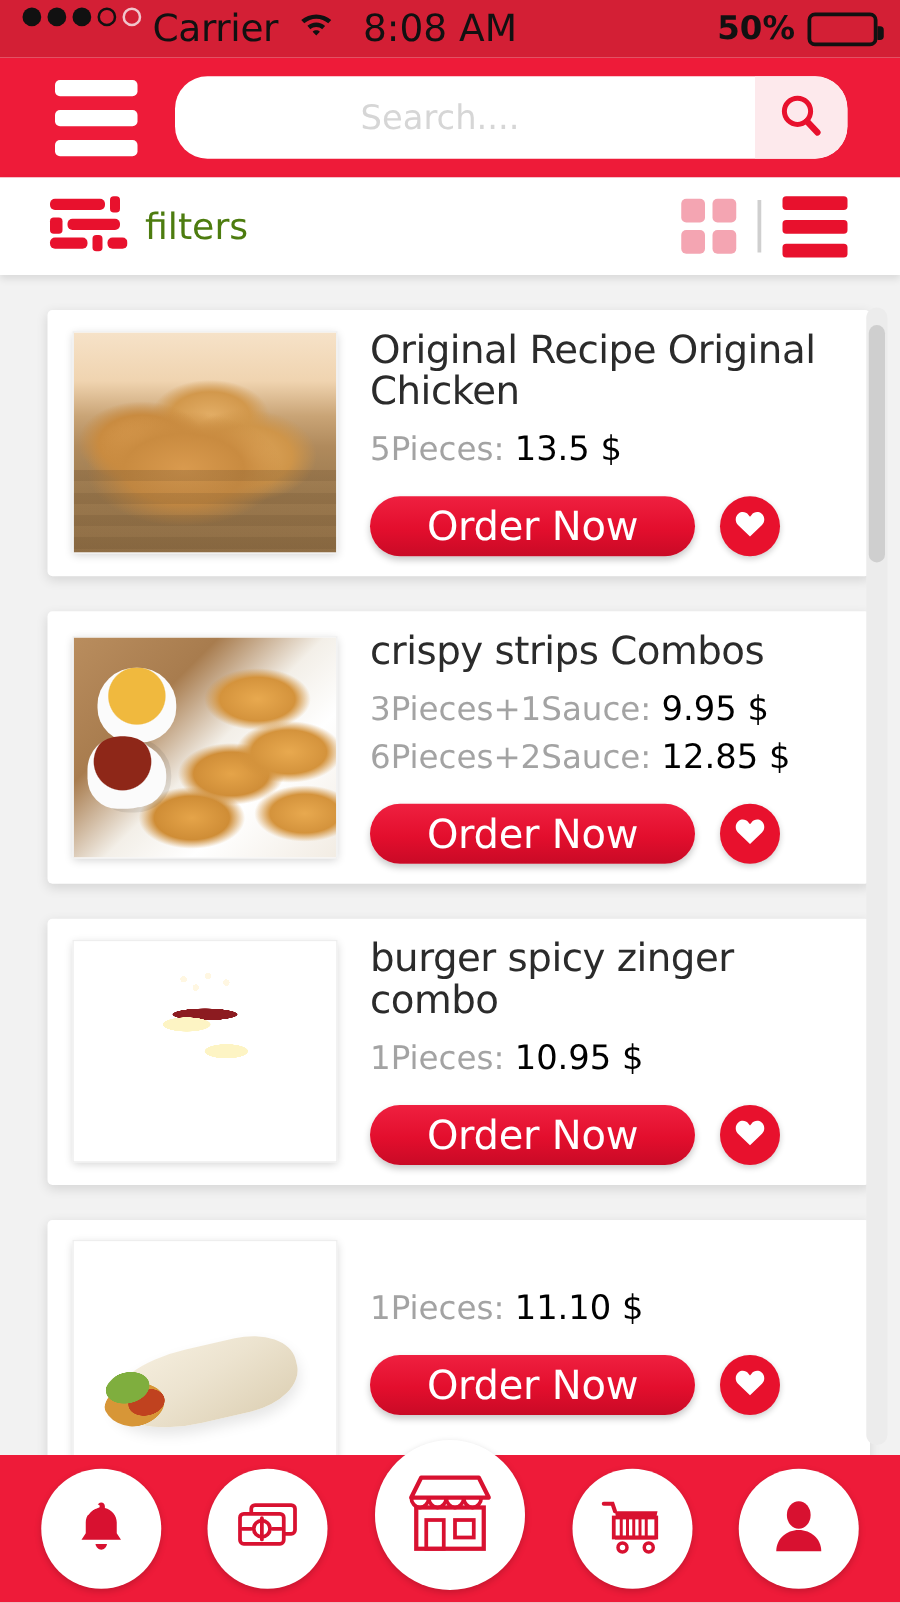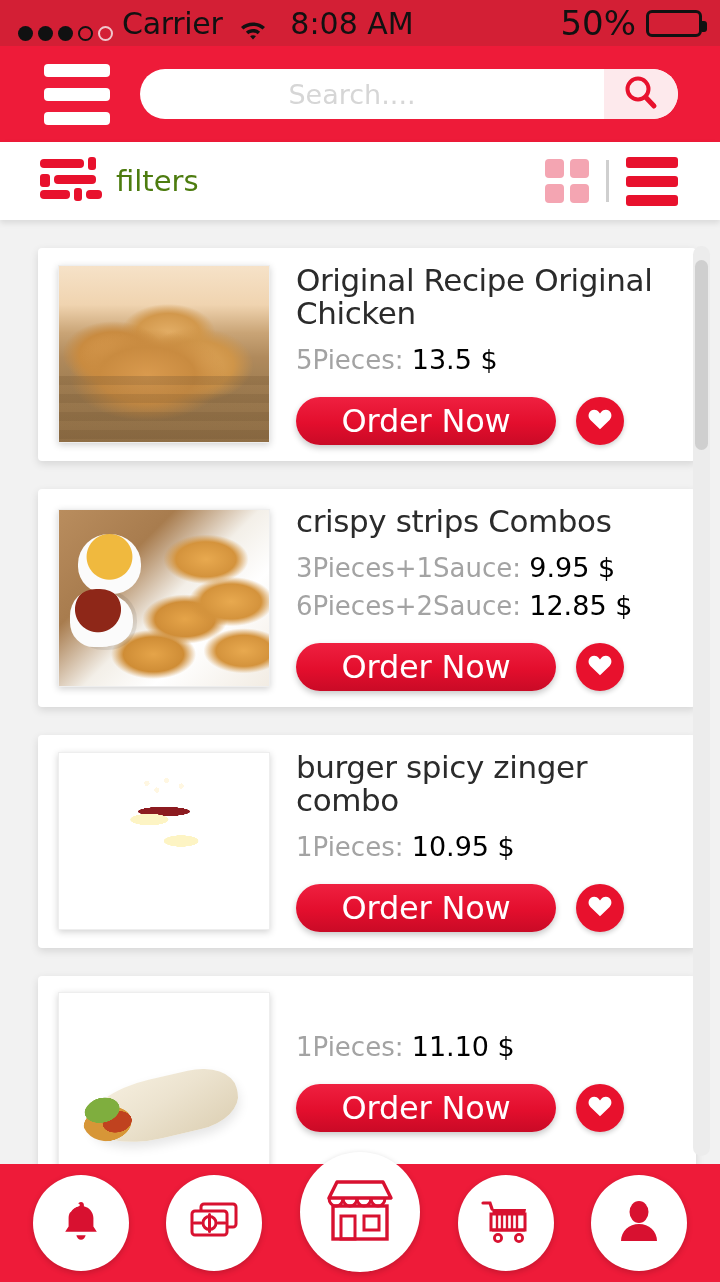--- a/index.html
+++ b/index.html
@@ -17,21 +17,21 @@
   .status-bar {
     height: 46px;
     background: #d31f35;
     display: flex;
     align-items: center;
     position: relative;
     padding: 0 18px;
   }
   .status-left {
     display: flex;
-    align-items: flex-end;
+    align-items: flex-start;
     gap: 9px;
   }
   .sig-dots { display: flex; align-items: center; gap: 5px; }
   .dot {
     width: 15px; height: 15px; border-radius: 50%;
     background: #111;
   }
   .dot.hollow {
     background: transparent;
     border: 2.4px solid #111;
@@ -51,21 +51,21 @@
     font-size: 30px;
     color: #111;
     pointer-events: none;
   }
   .status-right {
     margin-left: auto;
     display: flex;
     align-items: center;
     gap: 10px;
   }
-  .battery-pct { font-size: 34px; color: #111; }
+  .battery-pct { font-size: 26px; color: #111; font-weight: bold; }
   .battery {
     width: 56px; height: 27px;
     border: 3px solid #111;
     border-radius: 6px;
     position: relative;
     padding: 2px;
   }
   .battery::after {
     content: "";
     position: absolute;
@@ -88,21 +88,21 @@
   .hamburger {
     width: 66px;
     display: flex; flex-direction: column; gap: 11px;
     flex-shrink: 0;
   }
   .hamburger span {
     display: block; height: 13px; background: #fff; border-radius: 4px;
   }
   .search-wrap {
     flex: 1;
-    height: 50px;
+    height: 66px;
     background: #fff;
     border-radius: 26px;
     display: flex;
     align-items: flex-end;
     overflow: hidden;
     position: relative;
   }
   .search-input {
     flex: 1;
     height: 100%;

